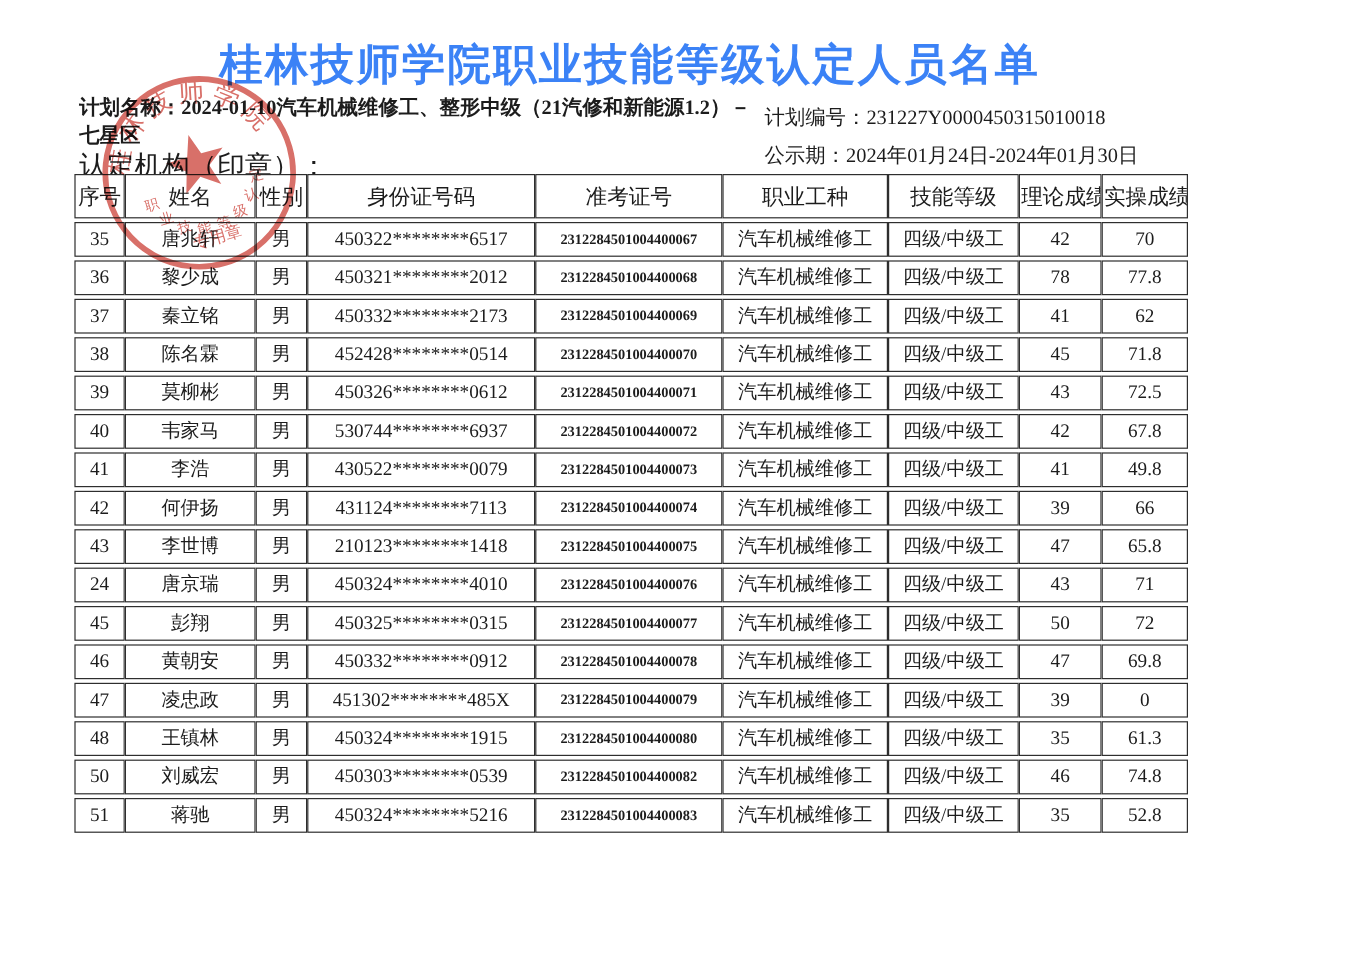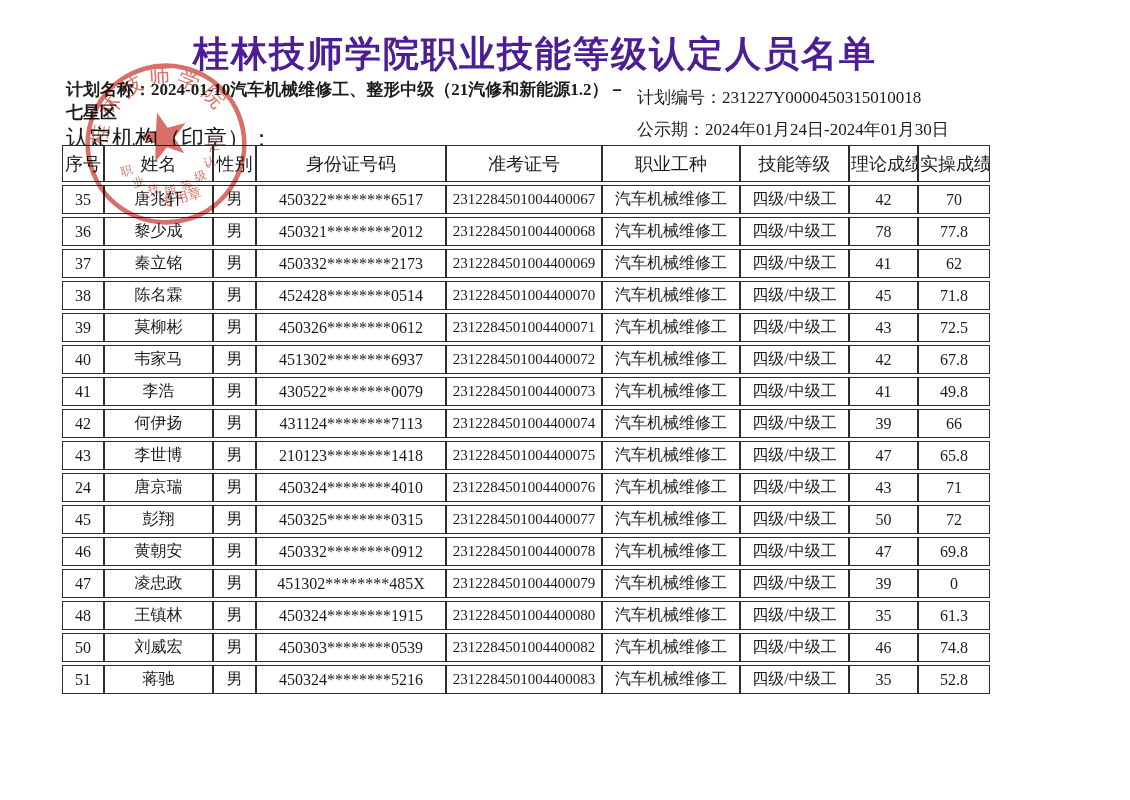--- a/index.html
+++ b/index.html
@@ -8,22 +8,21 @@
     width:1130px; height:800px;
     background:#ffffff;
     font-family:"Liberation Serif","DejaVu Serif",serif;
     color:#1c1c1c;
     overflow:hidden;
   }
   .title {
     position:absolute; top:30px; left:0; width:1050px; margin:0;
     text-align:center;
     font-size:36px; font-weight:bold; letter-spacing:2px;
-    color:#4c1d95;
-    padding-left:10px;
+    color:#3b82f6;
   }
   .meta-left {
     position:absolute; left:66px; top:78px; width:585px;
     font-size:17px; line-height:23px;font-weight:bold;
   }
   .org-line {
     position:absolute; left:66px; top:123px;
     font-size:23px;
   }
   .meta-right {
@@ -40,21 +39,21 @@
   table.roster th, table.roster td {
     border:1px solid #2e2e2e;
     text-align:center; vertical-align:middle;
     padding:0 1px;
     font-weight:normal;
     background:#ffffff;
     overflow:hidden; white-space:nowrap;
   }
   table.roster th { height:35px; font-size:18px; }
   table.roster td { height:27px; font-size:16px; }
-  table.roster td.c4 { font-size:15px; }
+  table.roster td.c4 { font-size:12px;font-weight:bold; }
 
   .stamp {
     position:absolute; left:80px; top:58px;
     width:172px; height:172px;
     mix-blend-mode:multiply;
     opacity:0.82;
     transform:rotate(-8deg);
     pointer-events:none;
   }
 </style>
@@ -155,21 +154,21 @@
           <td class="c4">2312284501004400071</td>
           <td class="c5">汽车机械维修工</td>
           <td class="c6">四级/中级工</td>
           <td class="c7">43</td>
           <td class="c8">72.5</td>
         </tr>
         <tr>
           <td class="c0">40</td>
           <td class="c1">韦家马</td>
           <td class="c2">男</td>
-          <td class="c3">451302********6937</td>
+          <td class="c3">530744********6937</td>
           <td class="c4">2312284501004400072</td>
           <td class="c5">汽车机械维修工</td>
           <td class="c6">四级/中级工</td>
           <td class="c7">42</td>
           <td class="c8">67.8</td>
         </tr>
         <tr>
           <td class="c0">41</td>
           <td class="c1">李浩</td>
           <td class="c2">男</td>

